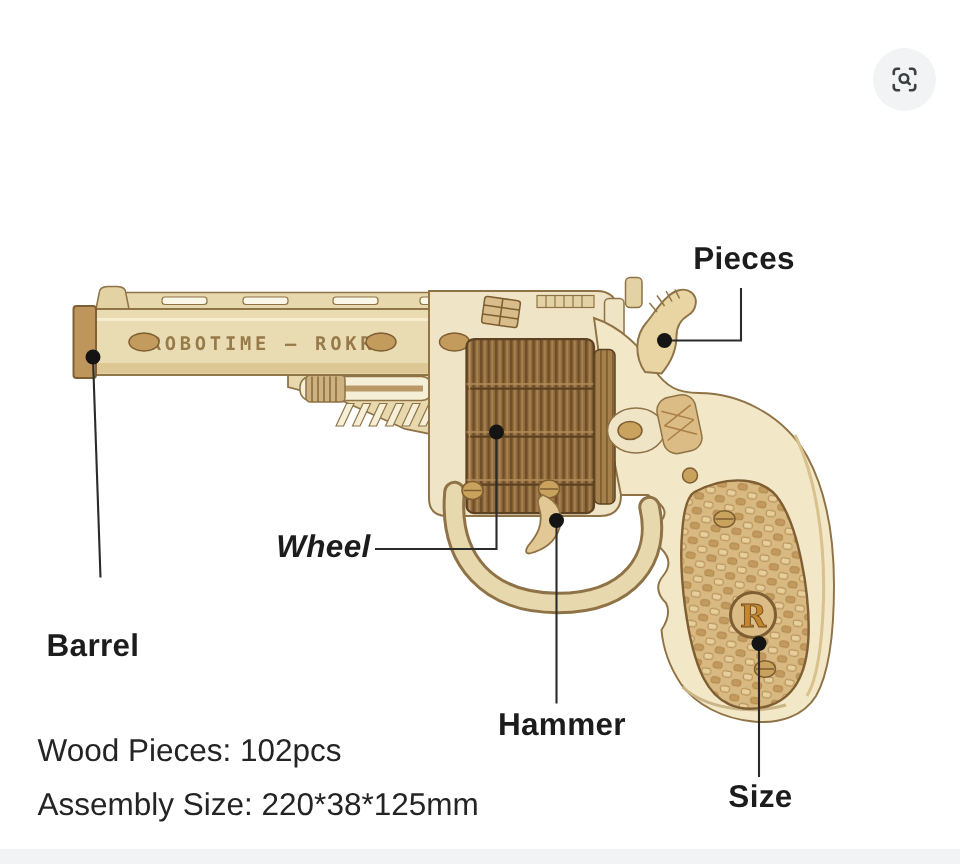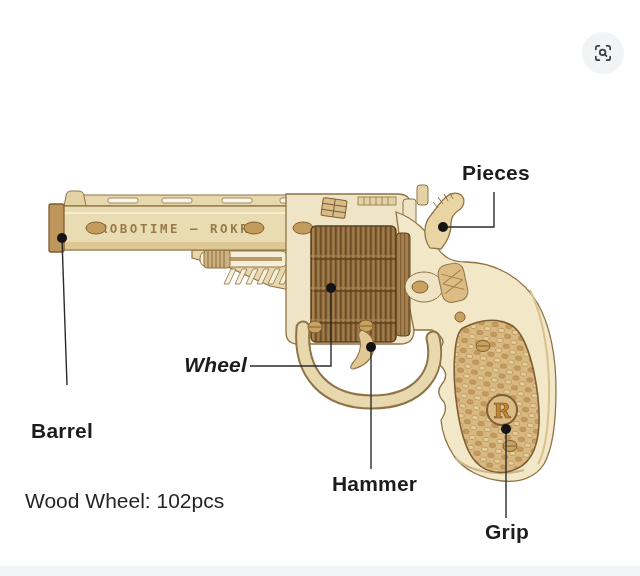--- a/index.html
+++ b/index.html
@@ -226,23 +226,24 @@
       <circle cx="443" cy="227" r="5"></circle>
       <circle cx="371" cy="347" r="5"></circle>
       <circle cx="506" cy="429" r="5"></circle>
     </g>
   </svg>
 
   <div class="callout-label lbl-hammer">Pieces</div>
   <div class="callout-label lbl-wheel">Wheel</div>
   <div class="callout-label lbl-barrel">Barrel</div>
   <div class="callout-label lbl-trigger">Hammer</div>
-  <div class="callout-label lbl-grip">Grip</div>
-
-  <div class="spec-line spec-1">Wood Wheel: 102pcs</div>
+  <div class="callout-label lbl-grip">Size</div>
+
+  <div class="spec-line spec-1">Wood Pieces: 102pcs</div>
+  <div class="spec-line spec-2">Assembly Size: 220*38*125mm</div>
 
   <button class="lens-btn">
     <svg viewBox="0 0 24 24">
       <g fill="none" stroke="#3C4043" stroke-width="1.9" stroke-linecap="round" stroke-linejoin="round">
         <path d="M4.2,8 V6.4 A2.2,2.2 0 0 1 6.4,4.2 H8"></path>
         <path d="M16,4.2 h1.6 A2.2,2.2 0 0 1 19.8,6.4 V8"></path>
         <path d="M19.8,16 v1.6 a2.2,2.2 0 0 1 -2.2,2.2 H16"></path>
         <path d="M8,19.8 H6.4 A2.2,2.2 0 0 1 4.2,17.6 V16"></path>
         <circle cx="11.6" cy="11.3" r="3.1"></circle>
         <path d="M13.9,13.6 L15.8,15.4"></path>

